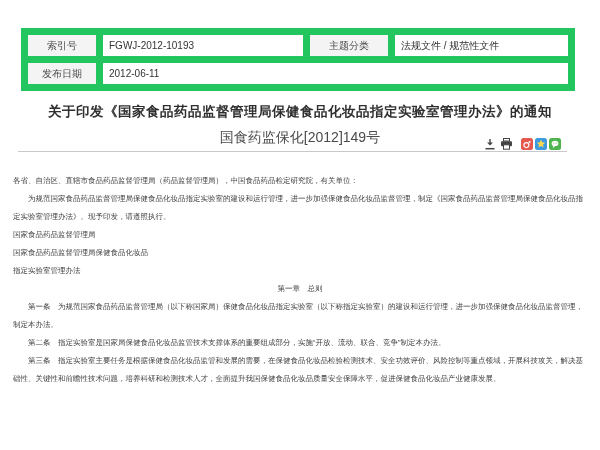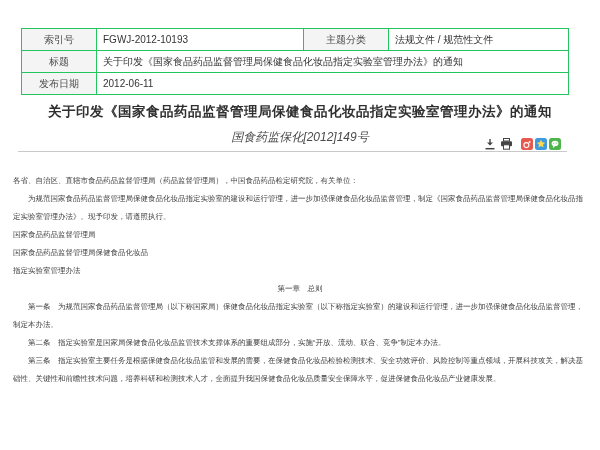--- a/index.html
+++ b/index.html
@@ -12,39 +12,39 @@
   }
   #page{position:relative;width:600px;height:450px;background:#fff;}
 
   
   .meta-table{
     position:absolute;top:28px;left:21px;width:547px;
     border-collapse:collapse;table-layout:fixed;
     font-size:10px;
   }
   .meta-table td{
-    border:1px solid #22c55e;height:21px;overflow:hidden;
+    border:7px solid #22c55e;height:21px;overflow:hidden;
     white-space:nowrap;
   }
   .meta-table td.lbl{
     background:#f4f4f4;color:#4a4a4a;text-align:center;padding:0;
   }
   .meta-table td.val{
     color:#333;padding:0 4px 0 6px;background:#fff;
   }
 
   
   .doc-title{
     position:absolute;top:103px;left:0;width:600px;
     text-align:center;font-size:13.5px;font-weight:bold;color:#2f2f2f;
     letter-spacing:0.5px;
   }
   .doc-number{
     position:absolute;top:129px;left:0;width:600px;
-    text-align:center;font-size:12px;color:#4a4a4a;font-style:italic;
+    text-align:center;font-size:14px;color:#4a4a4a;
   }
 
   
   .toolbar{
     position:absolute;top:138px;right:39px;
     display:flex;align-items:center;
   }
   .icon-btn{display:block;margin-left:4px;cursor:pointer;line-height:0;}
   .icon-btn.share{margin-left:2px;}
   .icon-btn.first-share{margin-left:8px;}
@@ -81,24 +81,20 @@
         <col style="width:207px">
         <col style="width:85px">
         <col style="width:180px">
     </colgroup>
     <tbody>
         <tr>
       <td class="lbl">索引号</td>
       <td class="val">FGWJ-2012-10193</td>
       <td class="lbl">主题分类</td>
       <td class="val">法规文件 / 规范性文件</td>
-    </tr>
-    <tr>
-      <td class="lbl">标题</td>
-      <td class="val" colspan="3">关于印发《国家食品药品监督管理局保健食品化妆品指定实验室管理办法》的通知</td>
     </tr>
     <tr>
       <td class="lbl">发布日期</td>
       <td class="val" colspan="3">2012-06-11</td>
     </tr>
   </tbody>
     </table>
 
   <div class="doc-title">关于印发《国家食品药品监督管理局保健食品化妆品指定实验室管理办法》的通知</div>
   <div class="doc-number">国食药监保化[2012]149号</div>

